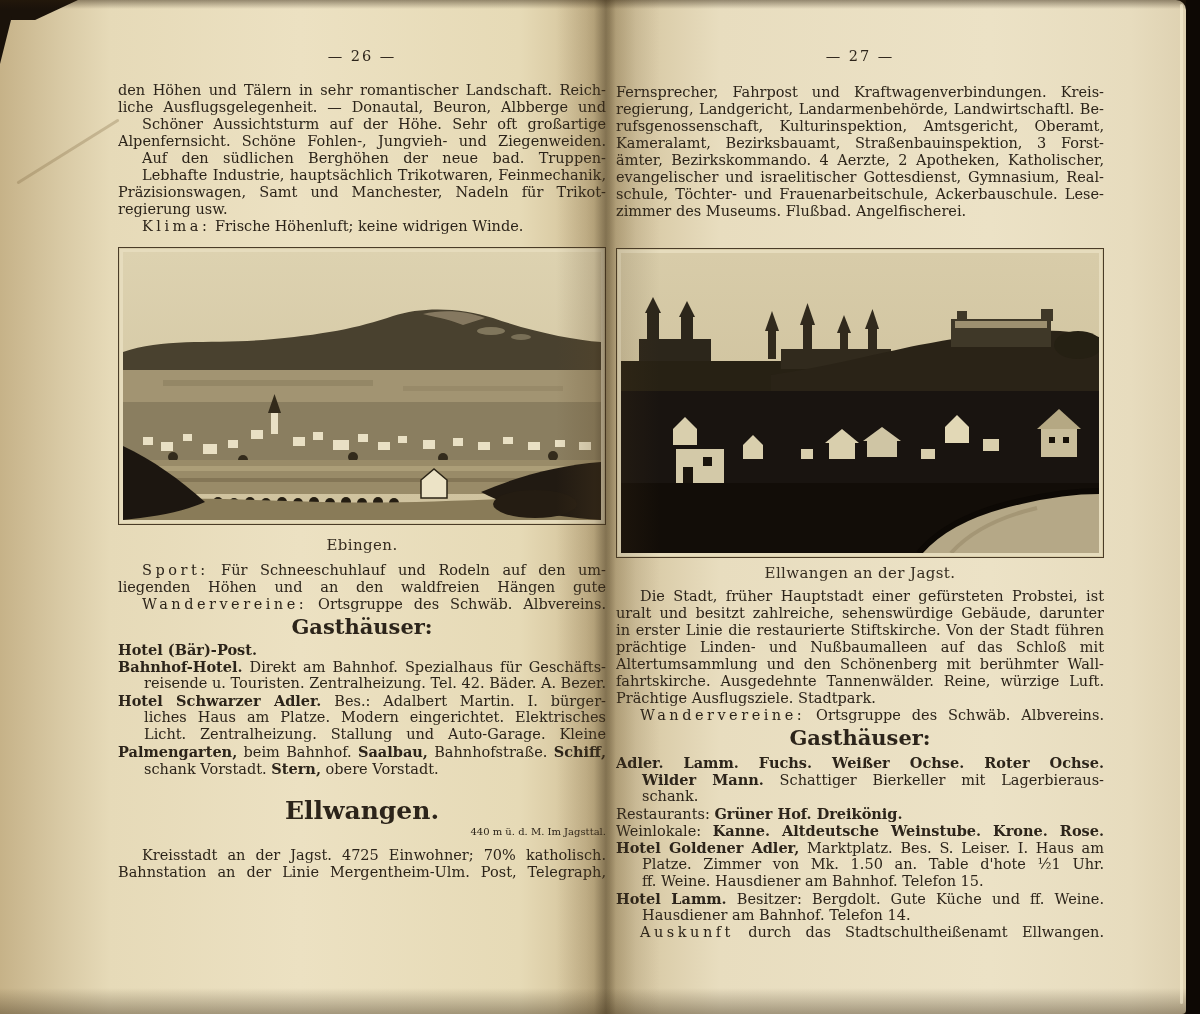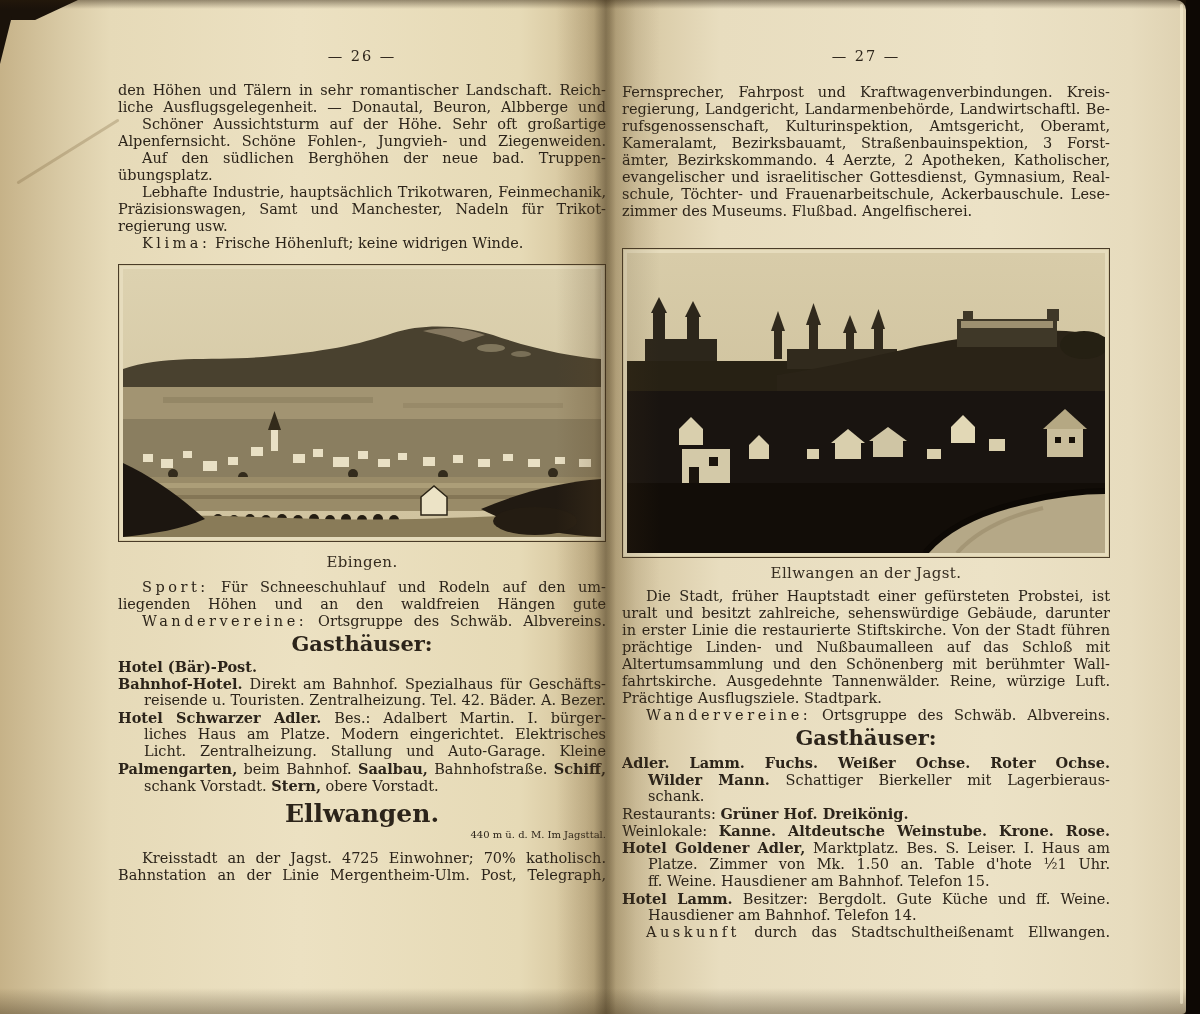--- a/index.html
+++ b/index.html
@@ -33,21 +33,21 @@
   .shadow-top{position:absolute;left:0;top:0;width:1186px;height:9px;
     background:linear-gradient(rgba(44,30,12,.45),rgba(44,30,12,0))}
   .shadow-bottom{position:absolute;left:0;top:988px;width:1186px;height:26px;
     background:linear-gradient(rgba(60,44,20,0),rgba(48,34,14,.38))}
   .edge-highlight-r{position:absolute;left:1180px;top:4px;width:3px;height:1000px;
     background:rgba(248,240,214,.55);border-radius:2px}
 
   .ptext{position:absolute;top:40px;padding-top:8px;font-size:14.5px;line-height:17px;
     color:#2c241a}
   .page-left  .ptext{left:118px;width:488px}
-  .page-right .ptext{left:12px;width:488px}
+  .page-right .ptext{left:6px;width:488px}
 
   .tline{max-height:17px;overflow:hidden}
   .just{text-align:justify;text-align-last:justify;text-justify:inter-word}
   .ind{text-indent:24px}
   .hang{padding-left:26px}
   .b,.bold{font-weight:bold}
   .sperr{letter-spacing:3.5px}
 
   .pageno{text-align:center;letter-spacing:2px;height:20px}
   .heading{text-align:center;font-weight:bold;font-size:21px;line-height:24px}
@@ -59,21 +59,21 @@
   .photo{border:1px solid #4a3c28;background:#e6dcbd;padding:4px;
     box-shadow:0 0 0 1px #d9cda9 inset}
   .photo svg{display:block;width:100%}
 
   [data-sec="l-intro"]{margin-top:14px}
   [data-sec="l-photo"]{margin-top:12px}
   [data-sec="l-cap"]{margin-top:13px}
   [data-sec="l-sport"]{margin-top:10px}
   [data-sec="l-heading"]{margin-top:2px}
   [data-sec="l-entries"]{margin-top:2px}
-  [data-sec="l-title"]{margin-top:6px}
+  [data-sec="l-title"]{margin-top:20px}
   [data-sec="l-town"]{margin-top:8px}
   [data-sec="r-amtliches"]{margin-top:16px}
   [data-sec="r-photo"]{margin-top:28px}
   [data-sec="r-cap"]{margin-top:8px}
   [data-sec="r-stadt"]{margin-top:8px}
   [data-sec="r-heading"]{margin-top:2px}
   [data-sec="r-entries"]{margin-top:4px}
 </style>
 </head>
 <body>
@@ -93,21 +93,20 @@
           <div>
             <div class="tline just"><span>den Höhen und Tälern in sehr romantischer Landschaft. Reich-</span></div>
             <div class="tline just"><span>liche Ausflugsgelegenheit. — Donautal, Beuron, Albberge und</span></div>
           </div>
           <div>
             <div class="tline just ind"><span>Schöner Aussichtsturm auf der Höhe. Sehr oft großartige</span></div>
             <div class="tline just"><span>Alpenfernsicht. Schöne Fohlen-, Jungvieh- und Ziegenweiden.</span></div>
           </div>
           <div>
             <div class="tline just ind"><span>Auf den südlichen Berghöhen der neue bad. Truppen-</span></div>
-            <div class="tline"><span>übungsplatz.</span></div>
           </div>
           <div>
             <div class="tline just ind"><span>Lebhafte Industrie, hauptsächlich Trikotwaren, Feinmechanik,</span></div>
             <div class="tline just"><span>Präzisionswagen, Samt und Manchester, Nadeln für Trikot-</span></div>
             <div class="tline"><span>regierung usw.</span></div>
           </div>
           <div>
             <div class="tline ind"><span class="sperr">Klima:</span><span> Frische Höhenluft; keine widrigen Winde.</span></div>
           </div>
         </div>

